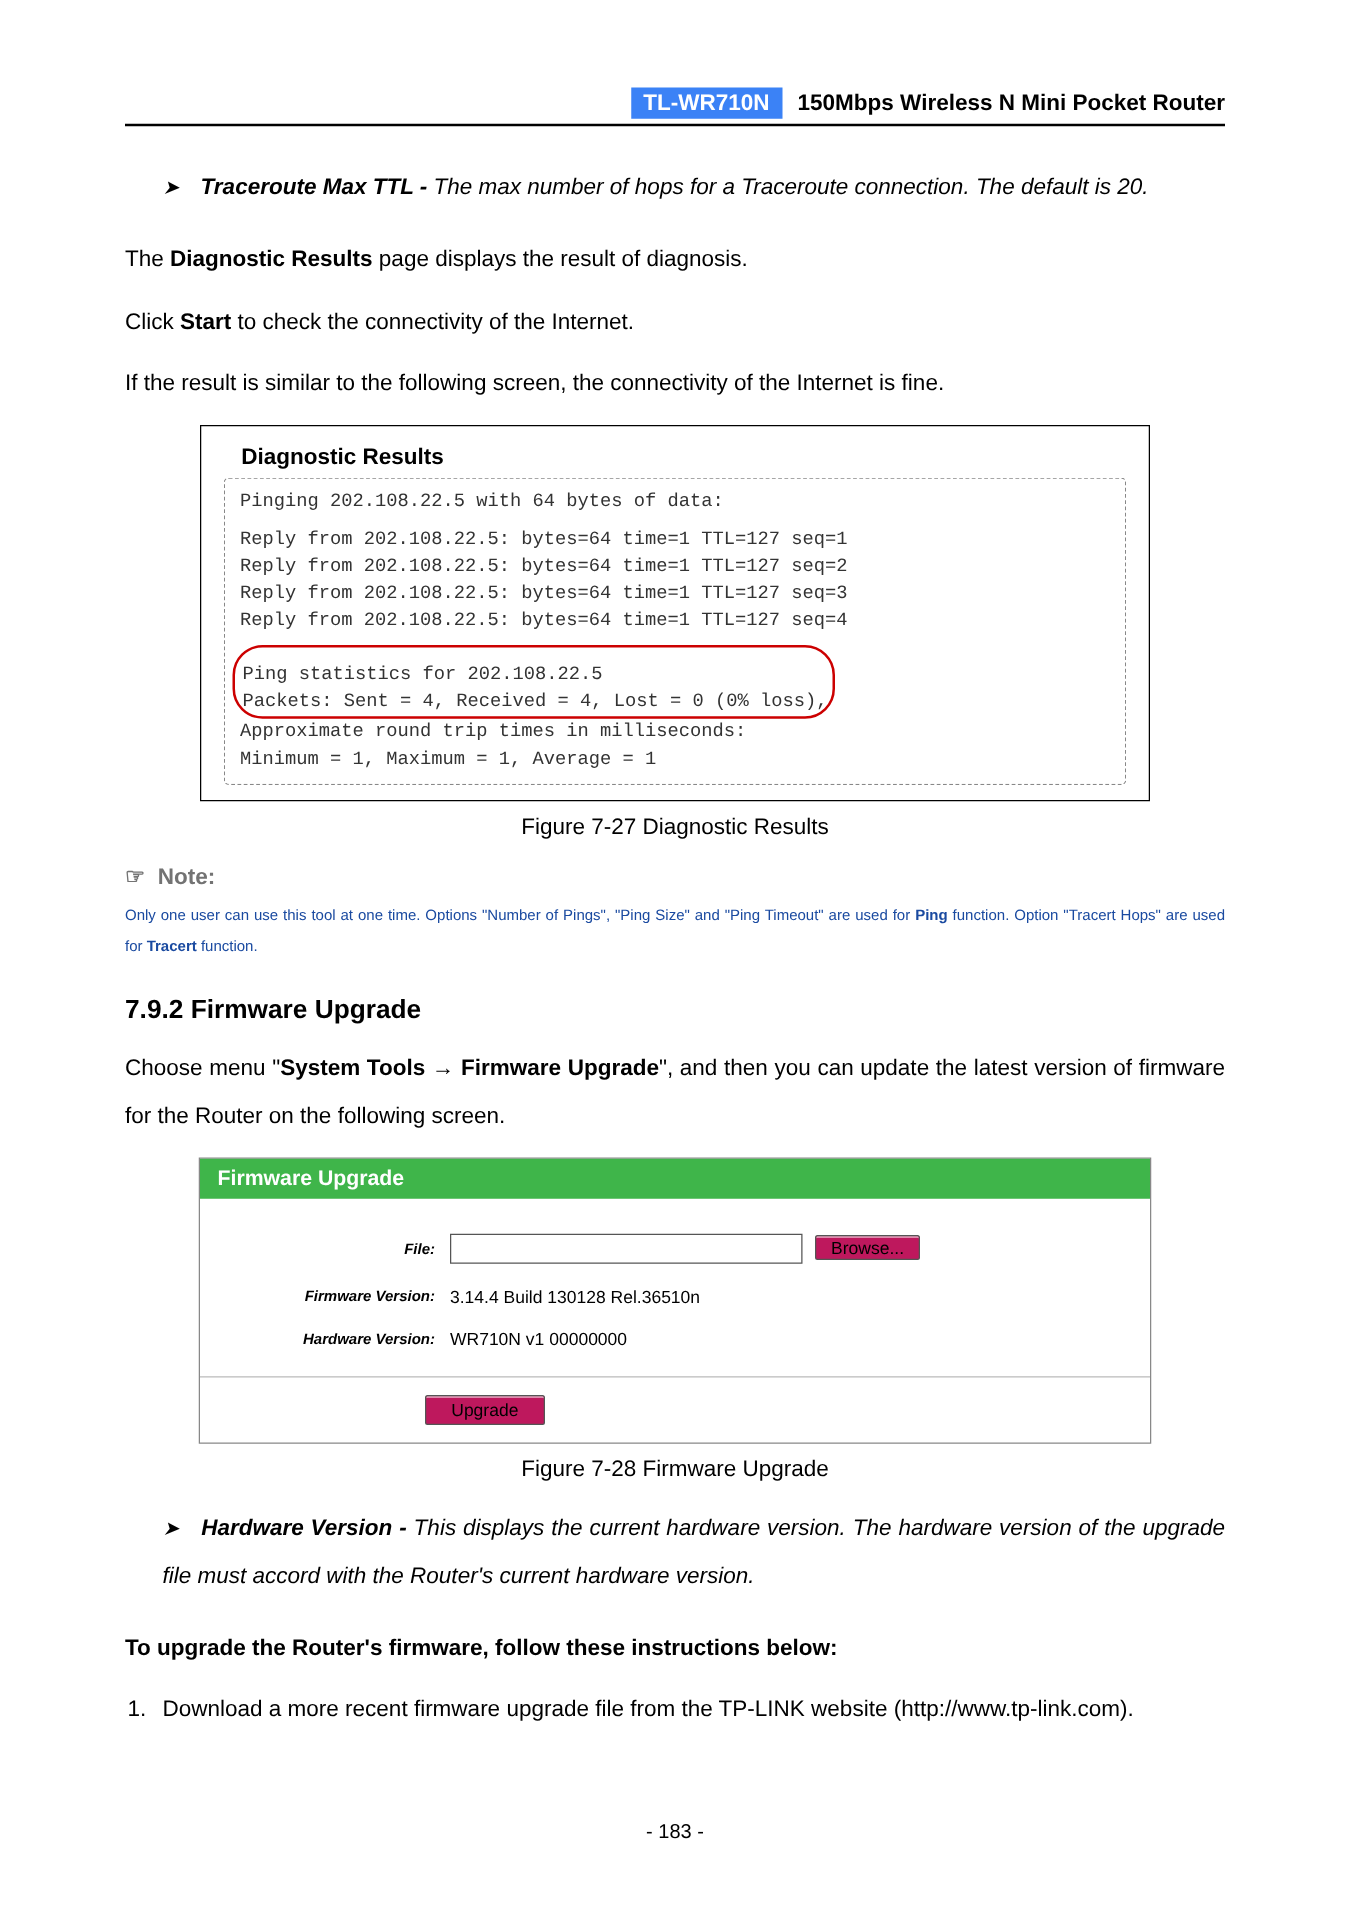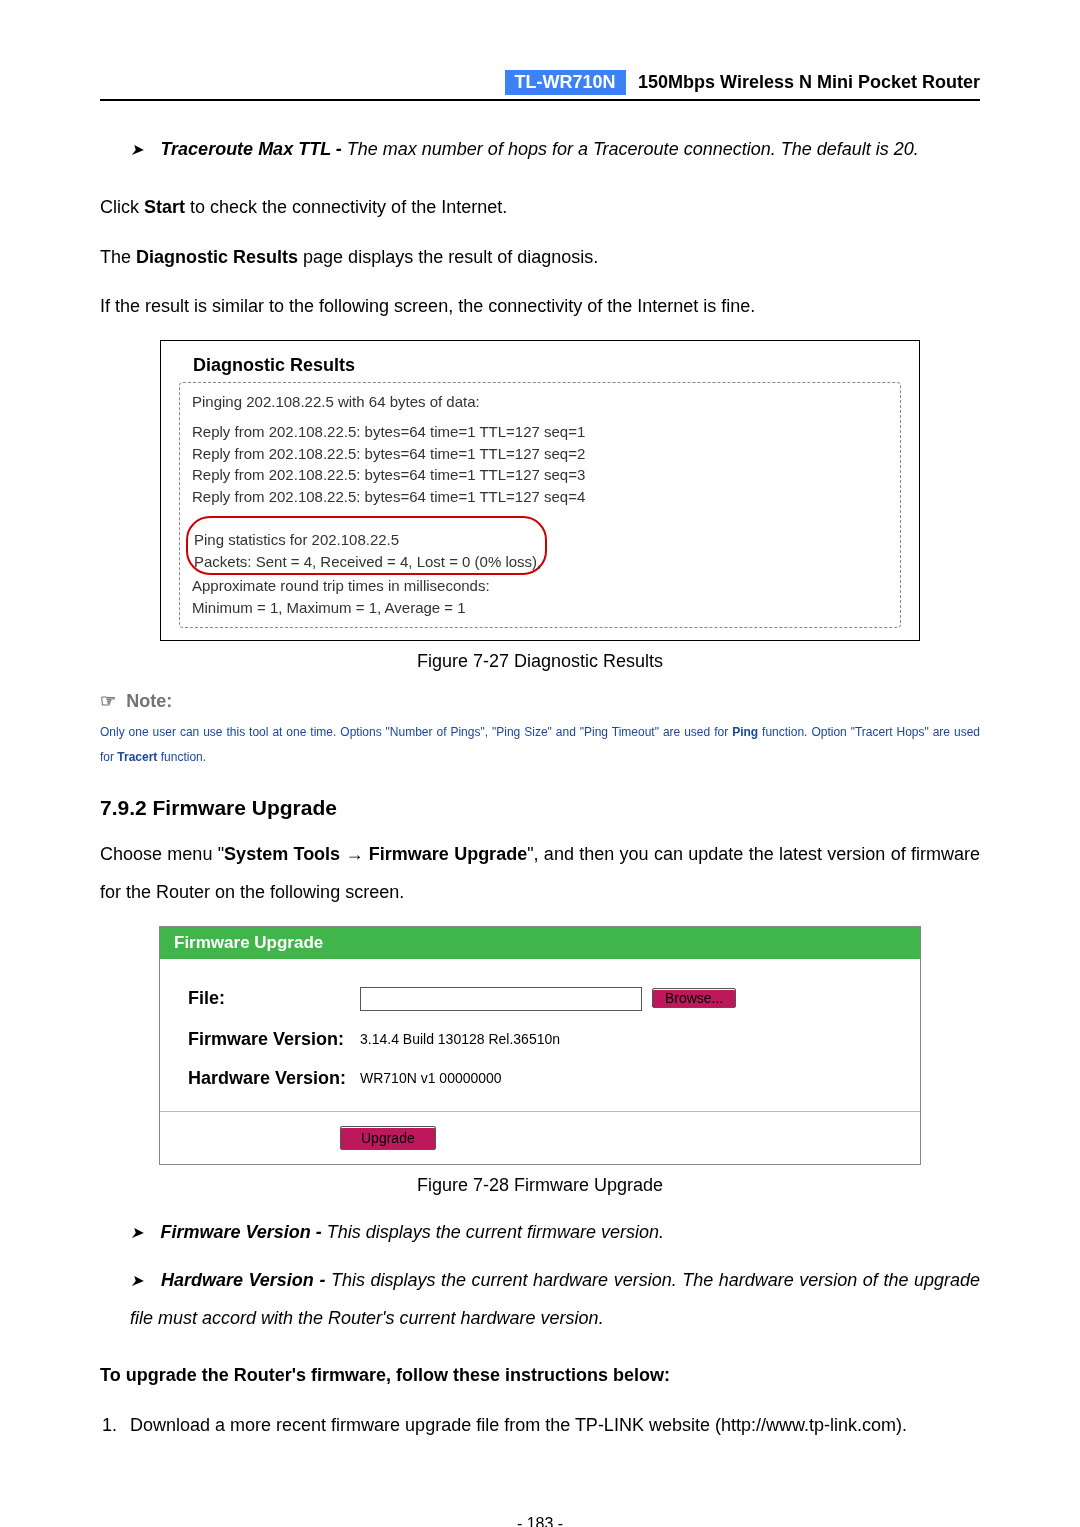--- a/index.html
+++ b/index.html
@@ -87,21 +87,21 @@
   .diag-title {
     font-weight: bold;
     font-size: 18px;
     padding: 2px 0 6px 14px;
   }
   .diag-box {
     border: 1.5px dashed #888;
     border-radius: 4px;
     padding: 8px 12px;
     font-size: 15px;
-    font-family: Liberation Sans, sans-serif;
+    font-family: Liberation Mono, monospace;
     color: #333;
     line-height: 1.45;
     position: relative;
   }
   .red-oval {
     border: 2px solid #c00;
     border-radius: 24px;
     display: inline-block;
     padding: 11px 4px 1px 6px;
     margin-left: -6px;
@@ -129,24 +129,25 @@
     font-size: 15px;
     color: #000;
   }
   .fw-row {
     display: flex;
     align-items: center;
     margin-bottom: 18px;
   }
   .fw-lbl {
     flex: 0 0 160px;
-    text-align: left;
+    text-align: right;
     font-weight: bold;
     padding-right: 12px;
-    font-size: 18px;
+    font-size: 12px;
+    font-style: italic;
   }
   .fw-val {
     flex: 1;
     font-size: 14px;
     font-family: Arial, sans-serif;
   }
   .file-input-box {
     display: inline-block;
     border: 1px solid #555;
     height: 22px;
@@ -198,25 +199,25 @@
     <span class="hdr-model">TL-WR710N</span>
     <span class="hdr-desc">150Mbps Wireless N Mini Pocket Router</span>
   </div>
 
   <div class="bullet-row">
     <span class="bullet-arrow">➤</span>
     <b>Traceroute Max TTL -</b><span> The max number of hops for a Traceroute connection. The default is 20.</span>
   </div>
 
   <div class="p">
+    <span>The </span><b>Diagnostic Results</b><span> page displays the result of diagnosis.</span>
+  </div>
+
+  <div class="p">
     <span>Click </span><b>Start</b><span> to check the connectivity of the Internet.</span>
-  </div>
-
-  <div class="p">
-    <span>The </span><b>Diagnostic Results</b><span> page displays the result of diagnosis.</span>
   </div>
 
   <div class="p">If the result is similar to the following screen, the connectivity of the Internet is fine.</div>
 
   <div class="fig-frame">
     <div class="diag-title">Diagnostic Results</div>
     <div class="diag-box">
       <div>Pinging 202.108.22.5 with 64 bytes of data:</div>
       <div style="height:8px"></div>
       <div>Reply from 202.108.22.5:  bytes=64  time=1  TTL=127  seq=1</div>
@@ -267,24 +268,20 @@
         <div class="fw-val">WR710N v1 00000000</div>
       </div>
     </div>
     <div class="fw-footer">
       <span class="ui-btn" style="padding:3px 20px;">Upgrade</span>
     </div>
   </div>
 
   <div class="fig-caption">Figure 7-28    Firmware Upgrade</div>
 
-  <div class="bullet-row" style="margin-bottom:6px;">
-    <span class="bullet-arrow">➤</span>
-    <b>Firmware Version -</b><span> This displays the current firmware version.</span>
-  </div>
 
   <div class="bullet-row">
     <span class="bullet-arrow">➤</span>
     <b>Hardware Version -</b><span> This displays the current hardware version. The hardware version of the upgrade file must accord with the Router's current hardware version.</span>
   </div>
 
   <div class="p" style="font-weight:bold;">To upgrade the Router's firmware, follow these instructions below:</div>
 
   <div class="ol-item">
     <div class="ol-num">1.</div>

